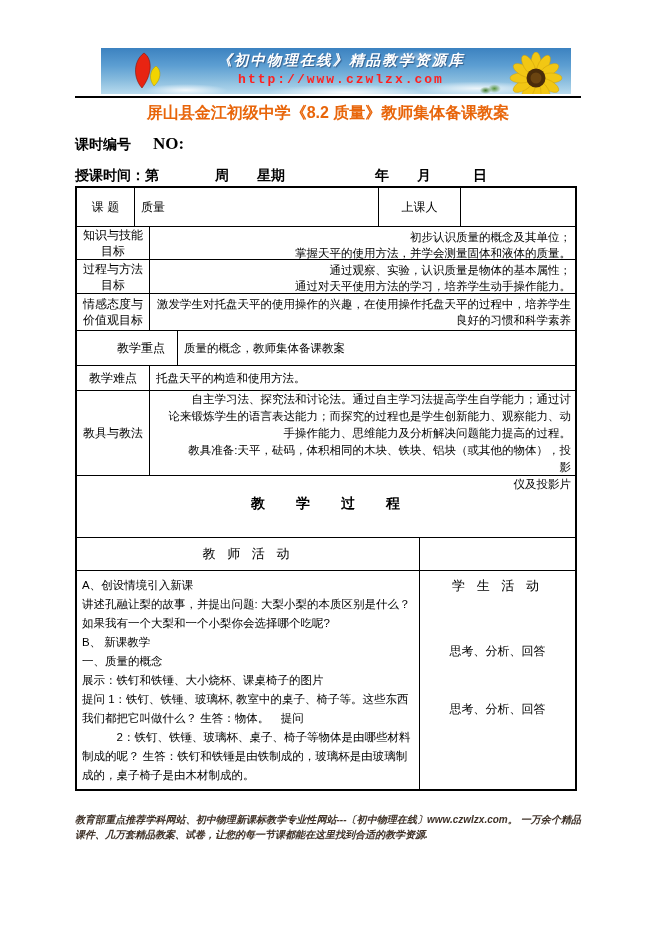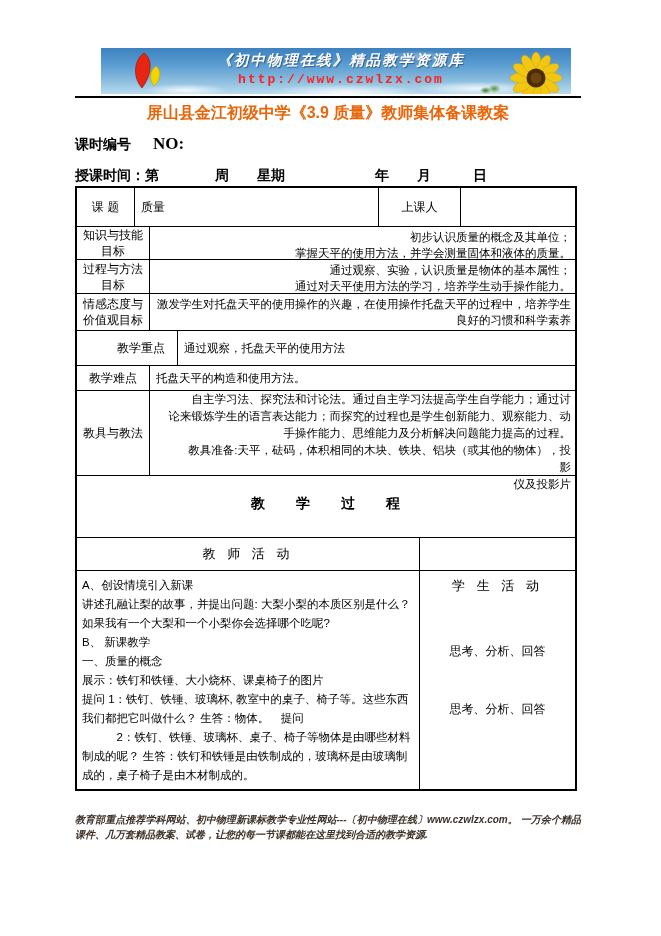--- a/index.html
+++ b/index.html
@@ -111,21 +111,21 @@
         </g>
         <circle r="9.5" fill="#4a2c0a"></circle>
         <circle r="5.5" fill="#6b4410"></circle>
       </g>
     </svg>
   </div>
 
   <div class="rule"></div>
 
   <div class="doc-title">
-    <span class="t1">屏山县金江初级中学《3.9 质量》</span><span class="t2">教师集体备课教案</span>
+    <span class="t1">屏山县金江初级中学《8.2 质量》</span><span class="t2">教师集体备课教案</span>
   </div>
 
   <div class="meta1">
     <span>课时编号</span><span class="no">NO:</span>
   </div>
 
   <div class="meta2">
     <span>授课时间：第　　　　周　　星期</span>
     <span class="right">年　　月　　　日</span>
   </div>
@@ -155,21 +155,21 @@
     </div>
 
     <div class="trow r5">
       <div class="cell lbl">情感态度与
 价值观目标</div>
       <div class="cell cnt">激发学生对托盘天平的使用操作的兴趣，在使用操作托盘天平的过程中，培养学生良好的习惯和科学素养</div>
     </div>
 
     <div class="trow r6">
       <div class="cell lbl">教学重点</div>
-      <div class="cell cnt">通过观察，托盘天平的使用方法</div>
+      <div class="cell cnt">质量的概念，教师集体备课教案</div>
     </div>
 
     <div class="trow r7">
       <div class="cell lbl">教学难点</div>
       <div class="cell cnt">托盘天平的构造和使用方法。</div>
     </div>
 
     <div class="trow r8">
       <div class="cell lbl">教具与教法</div>
       <div class="cell cnt">　　自主学习法、探究法和讨论法。通过自主学习法提高学生自学能力；通过讨

